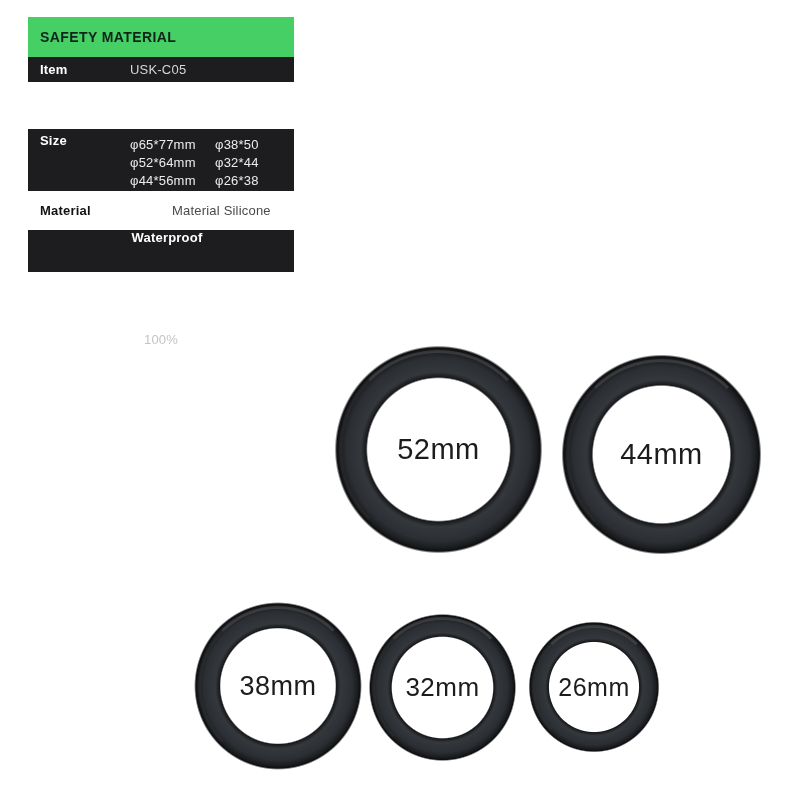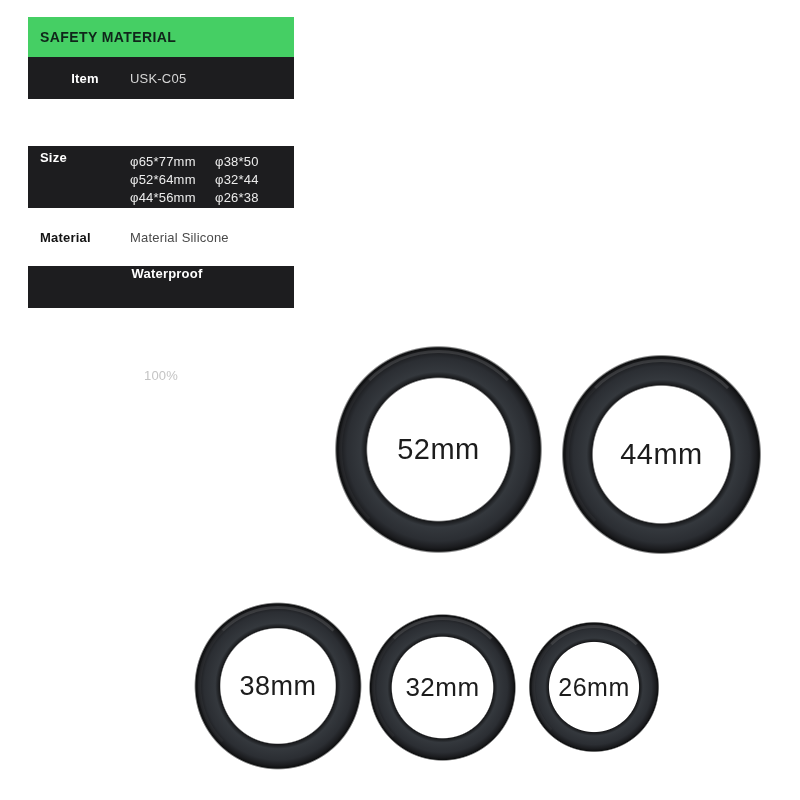--- a/index.html
+++ b/index.html
@@ -23,29 +23,29 @@
   }
   .row-dark  { background: #1d1d1f; }
   .row-light { background: #ffffff; }
   .lbl {
     flex: 0 0 102px; box-sizing: border-box; padding-left: 12px;
     font-size: 13px; font-weight: bold; letter-spacing: 0.2px;
   }
   .row-dark .lbl  { color: #ffffff; }
   .row-light .lbl { color: #131313; }
   .val { font-size: 13px; letter-spacing: 0.2px; }
-  .item-row { height: 42px; text-align: center; }
+  .item-row { height: 25px; }
   .item-row .val { color: #d6d6d6; }
   .table-gap { height: 47px; background: transparent; }
   .size-row { height: 62px; align-items: flex-start; }
   .size-row .lbl { padding-top: 4px; }
   .size-cols { display: flex; flex-direction: column; padding-top: 7px; }
   .size-line { display: flex; line-height: 18px; font-size: 13px; color: #ececec; letter-spacing: 0.2px; }
   .size-line .c1 { width: 85px; }
-  .material-row { height: 58px; }
+  .material-row { height: 39px; gap: 42px; }
   .material-row .val { color: #4a4a4a; }
   .waterproof-row { height: 42px; flex-direction: column; }
   .waterproof-row .val { color: #c4c4c4; }
 
   
   .ring {
     position: absolute; border-radius: 50%;
     display: flex; align-items: center; justify-content: center;
     background: radial-gradient(circle closest-side,
       rgba(255,255,255,0) 0%,

